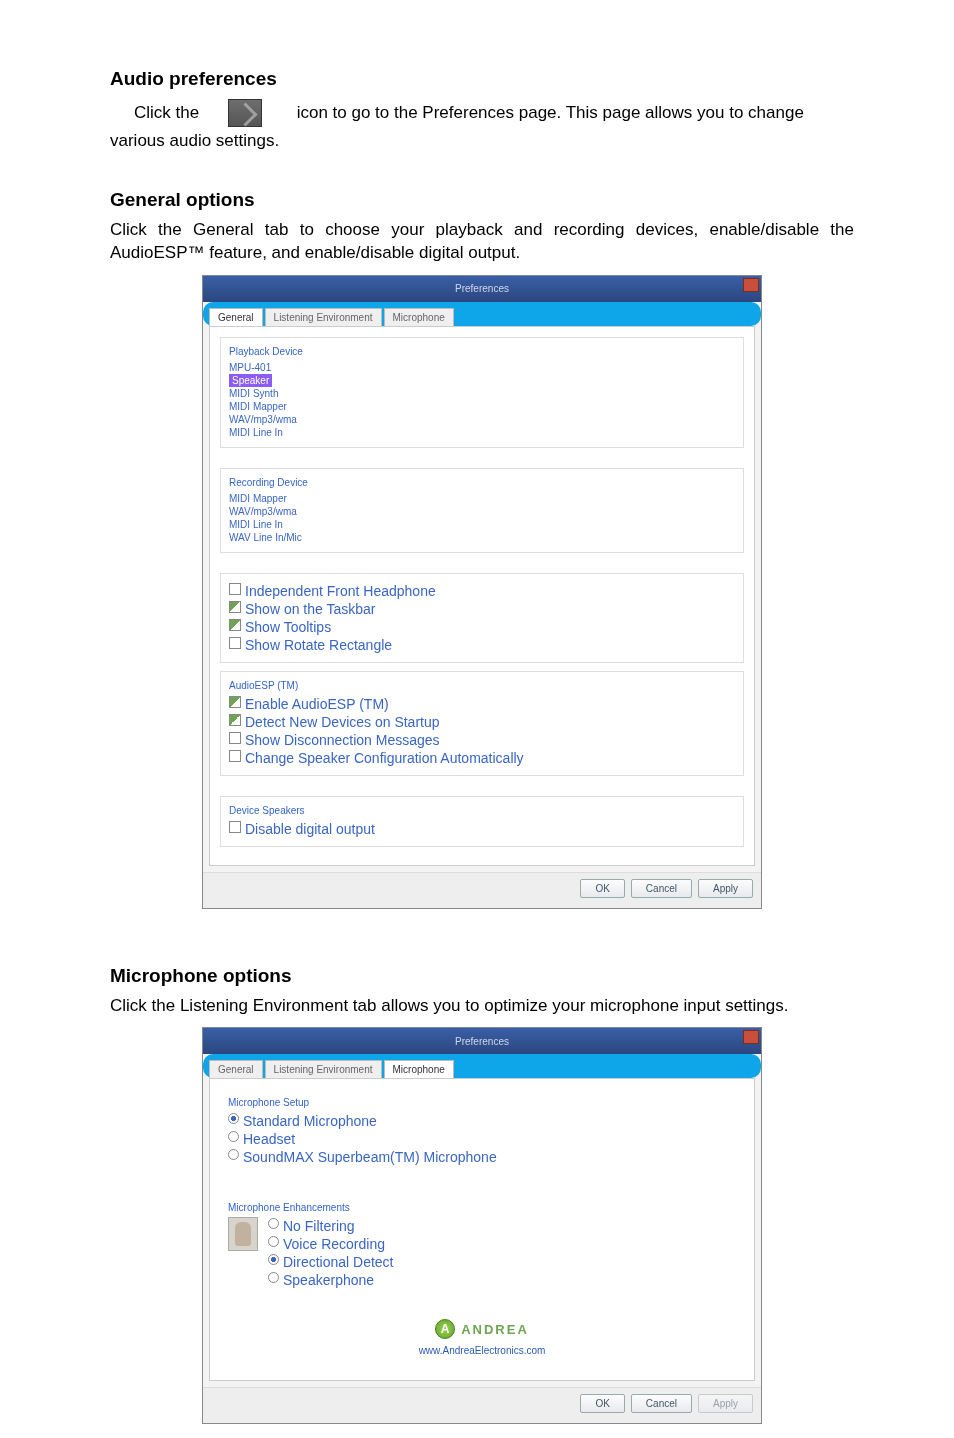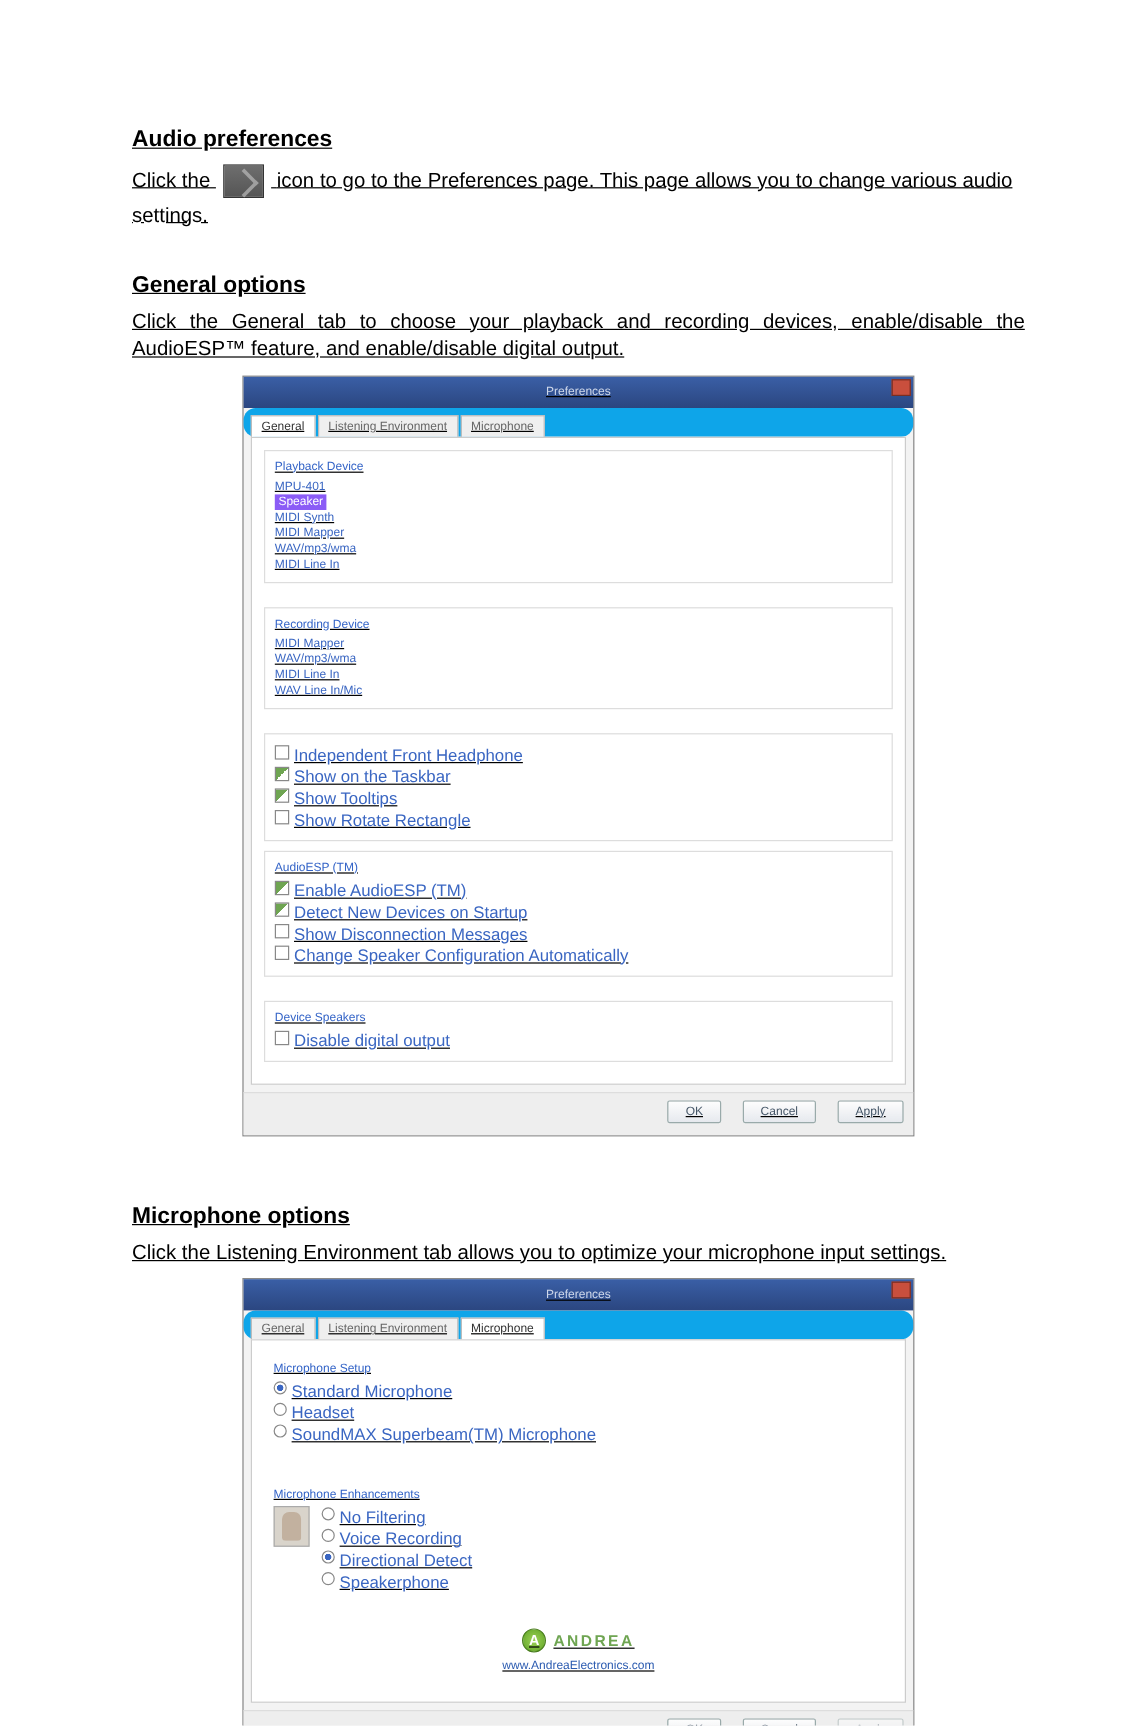--- a/index.html
+++ b/index.html
@@ -1,22 +1,22 @@
 <!DOCTYPE html>
 <html><head>
   <meta charset="utf-8">
   <style>
     * { box-sizing: border-box; margin: 0; padding: 0; }
     html, body { width: 954px; height: 1438px; background: #fff; font-family: Arial, Helvetica, sans-serif; color: #000; }
-    .page { padding: 106px 100px 40px 110px; display: flex; flex-direction: column; height: 100%; text-decoration: underline; }
+    .page { padding: 68px 100px 40px 110px; display: flex; flex-direction: column; height: 100%; }
 
     h2 { font-size: 19px; font-weight: bold; margin-bottom: 8px; }
     p.body { font-size: 17px; line-height: 1.35; margin-bottom: 10px; text-align: justify; }
     .inline-row { font-size: 17px; line-height: 1.6; margin-bottom: 4px; }
-    .inline-row span { vertical-align: middle; }
+    .inline-row span { vertical-align: middle; margin-left: 24px; }
     .tool-icon {
       display: inline-block; width: 34px; height: 28px;
       background: linear-gradient(#6e6e6e,#555); border: 1px solid #333;
       vertical-align: middle; margin: 0 6px; position: relative;
     }
     .tool-icon::after {
       content: ""; position: absolute; left: 8px; top: 6px; width: 14px; height: 14px;
       border-top: 3px solid #bbb; border-right: 3px solid #bbb; transform: rotate(45deg);
       opacity: .7;
     }
@@ -54,21 +54,21 @@
     .item { color: #3a66c2; font-size: 10px; padding: 1px 0; }
     .chk, .rad { color: #3a66c2; font-size: 14px; padding: 1px 0; display: flex; align-items: flex-start; gap: 4px; }
     .chk::before { content: ""; width: 10px; height: 10px; border: 1px solid #888; display: inline-block; background: #fff; }
     .chk.checked::before { background: linear-gradient(135deg,#6fa552 50%, #fff 50%); }
     .rad::before { content: ""; width: 9px; height: 9px; border: 1px solid #888; border-radius: 50%; display: inline-block; background: #fff; }
     .rad.checked::before { background: radial-gradient(circle,#3a66c2 0 40%, #fff 45% 100%); }
 
     .two-col { display: flex; gap: 12px; flex-direction: column; }
     .col { flex: 1; }
 
-    .btnbar { display: flex; justify-content: flex-end; gap: 18px; padding: 6px 8px 10px; background: #eee; border-top: 1px solid #ddd; }
+    .btnbar { display: flex; justify-content: flex-end; gap: 6px; padding: 6px 8px 10px; background: #eee; border-top: 1px solid #ddd; }
     .btn { border: 1px solid #9aa; background: linear-gradient(#fdfdfd,#e6e9ee); padding: 3px 14px; font-size: 10px; color: #456; border-radius: 2px; }
 
     .logo-row { display: flex; align-items: center; justify-content: center; gap: 6px; margin: 14px 0 6px; }
     .logo-badge { width: 20px; height: 20px; border-radius: 50%; background: radial-gradient(circle,#9ed257,#5ea324); border: 1px solid #4a7e1e; display: flex; align-items: center; justify-content: center; color: #fff; font-weight: bold; font-size: 12px; }
     .logo-text { color: #6fa552; letter-spacing: 2px; font-size: 13px; font-weight: bold; }
     .logo-url { text-align: center; font-size: 10px; color: #2b5bb0; margin-bottom: 14px; }
 
     .avatar { width: 30px; height: 34px; background: #d9d4cb; border: 1px solid #aaa; display: inline-block; vertical-align: top; margin-right: 10px; position: relative; }
     .avatar::after { content: ""; position: absolute; left: 6px; top: 4px; width: 16px; height: 24px; background: radial-gradient(circle at 50% 30%, #b49a82 0 40%, transparent 41%), linear-gradient(#b49a82,#b49a82); border-radius: 6px 6px 3px 3px; opacity: .6; }
 

